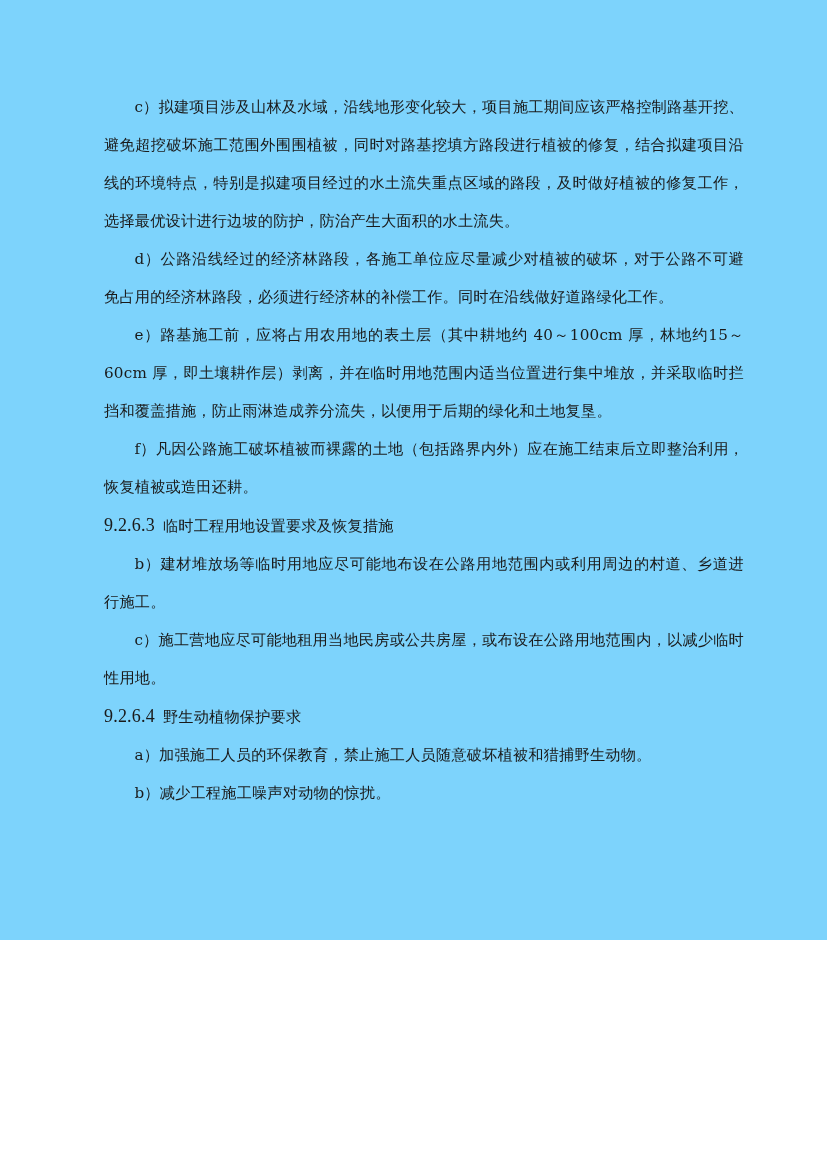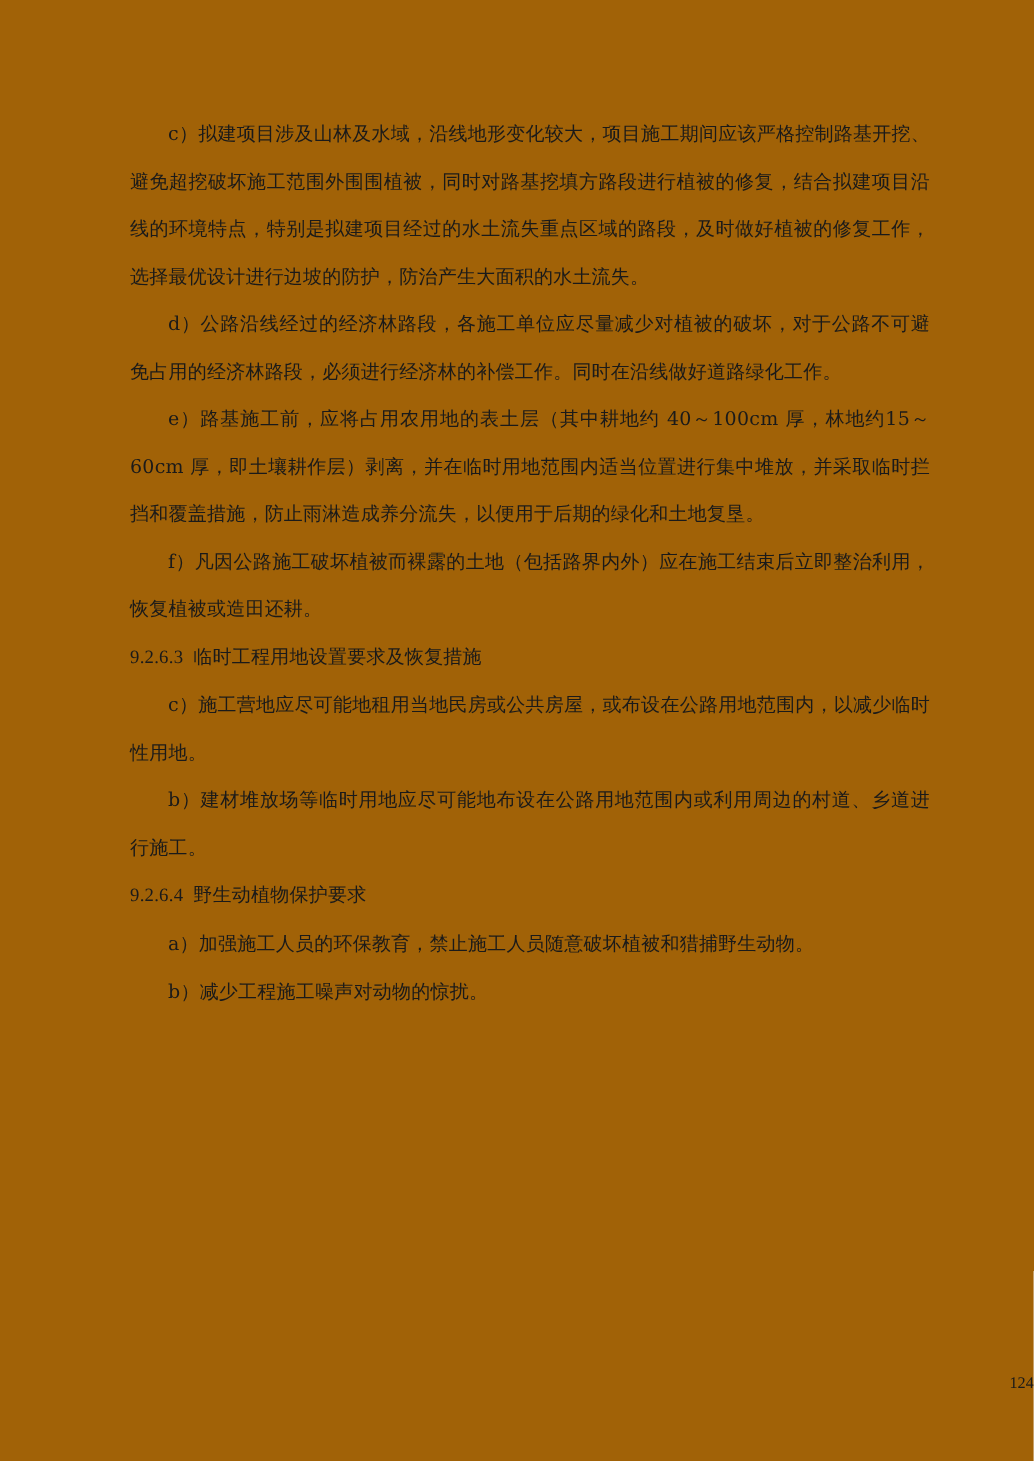--- a/index.html
+++ b/index.html
@@ -6,23 +6,23 @@
     margin: 0;
     padding: 0;
     background: #ffffff;
   }
   body {
     font-family: "DejaVu Sans", sans-serif;
   }
   .page {
     position: relative;
     width: 827px;
-    height: 1169px;
+    height: 940px;
     margin: 0 auto;
-    background: #a16207;
+    background: #7dd3fc;
     box-sizing: border-box;
     overflow: hidden;
   }
   .content {
     position: absolute;
     left: 104px;
     top: 88px;
     width: 640px;
   }
   p {
@@ -36,21 +36,21 @@
     letter-spacing: 0.2px;
   }
   p.indent {
     text-indent: 2em;
   }
   p.heading {
     text-indent: 0;
   }
   .heading-num {
     font-family: "Liberation Serif", serif;
-    font-size: 15px;
+    font-size: 18px;
   }
   .heading-text {
     margin-left: 8px;
   }
   .pagenum {
     position: absolute;
     left: 0;
     right: 0;
     top: 1098px;
     text-align: right;
@@ -71,23 +71,23 @@
 
     <p class="indent">e）路基施工前，应将占用农用地的表土层（其中耕地约 40～100cm 厚，林地约15～60cm 厚，即土壤耕作层）剥离，并在临时用地范围内适当位置进行集中堆放，并采取临时拦挡和覆盖措施，防止雨淋造成养分流失，以便用于后期的绿化和土地复垦。</p>
 
     <p class="indent">f）凡因公路施工破坏植被而裸露的土地（包括路界内外）应在施工结束后立即整治利用，恢复植被或造田还耕。</p>
 
     <p class="heading">
       <span class="heading-num">9.2.6.3</span><span class="heading-text">临时工程用地设置要求及恢复措施</span>
     </p>
 
 
+    <p class="indent">b）建材堆放场等临时用地应尽可能地布设在公路用地范围内或利用周边的村道、乡道进行施工。</p>
+
     <p class="indent">c）施工营地应尽可能地租用当地民房或公共房屋，或布设在公路用地范围内，以减少临时性用地。</p>
-
-    <p class="indent">b）建材堆放场等临时用地应尽可能地布设在公路用地范围内或利用周边的村道、乡道进行施工。</p>
 
 
 
     <p class="heading">
       <span class="heading-num">9.2.6.4</span><span class="heading-text">野生动植物保护要求</span>
     </p>
 
     <p class="indent">a）加强施工人员的环保教育，禁止施工人员随意破坏植被和猎捕野生动物。</p>
 
     <p class="indent">b）减少工程施工噪声对动物的惊扰。</p>

